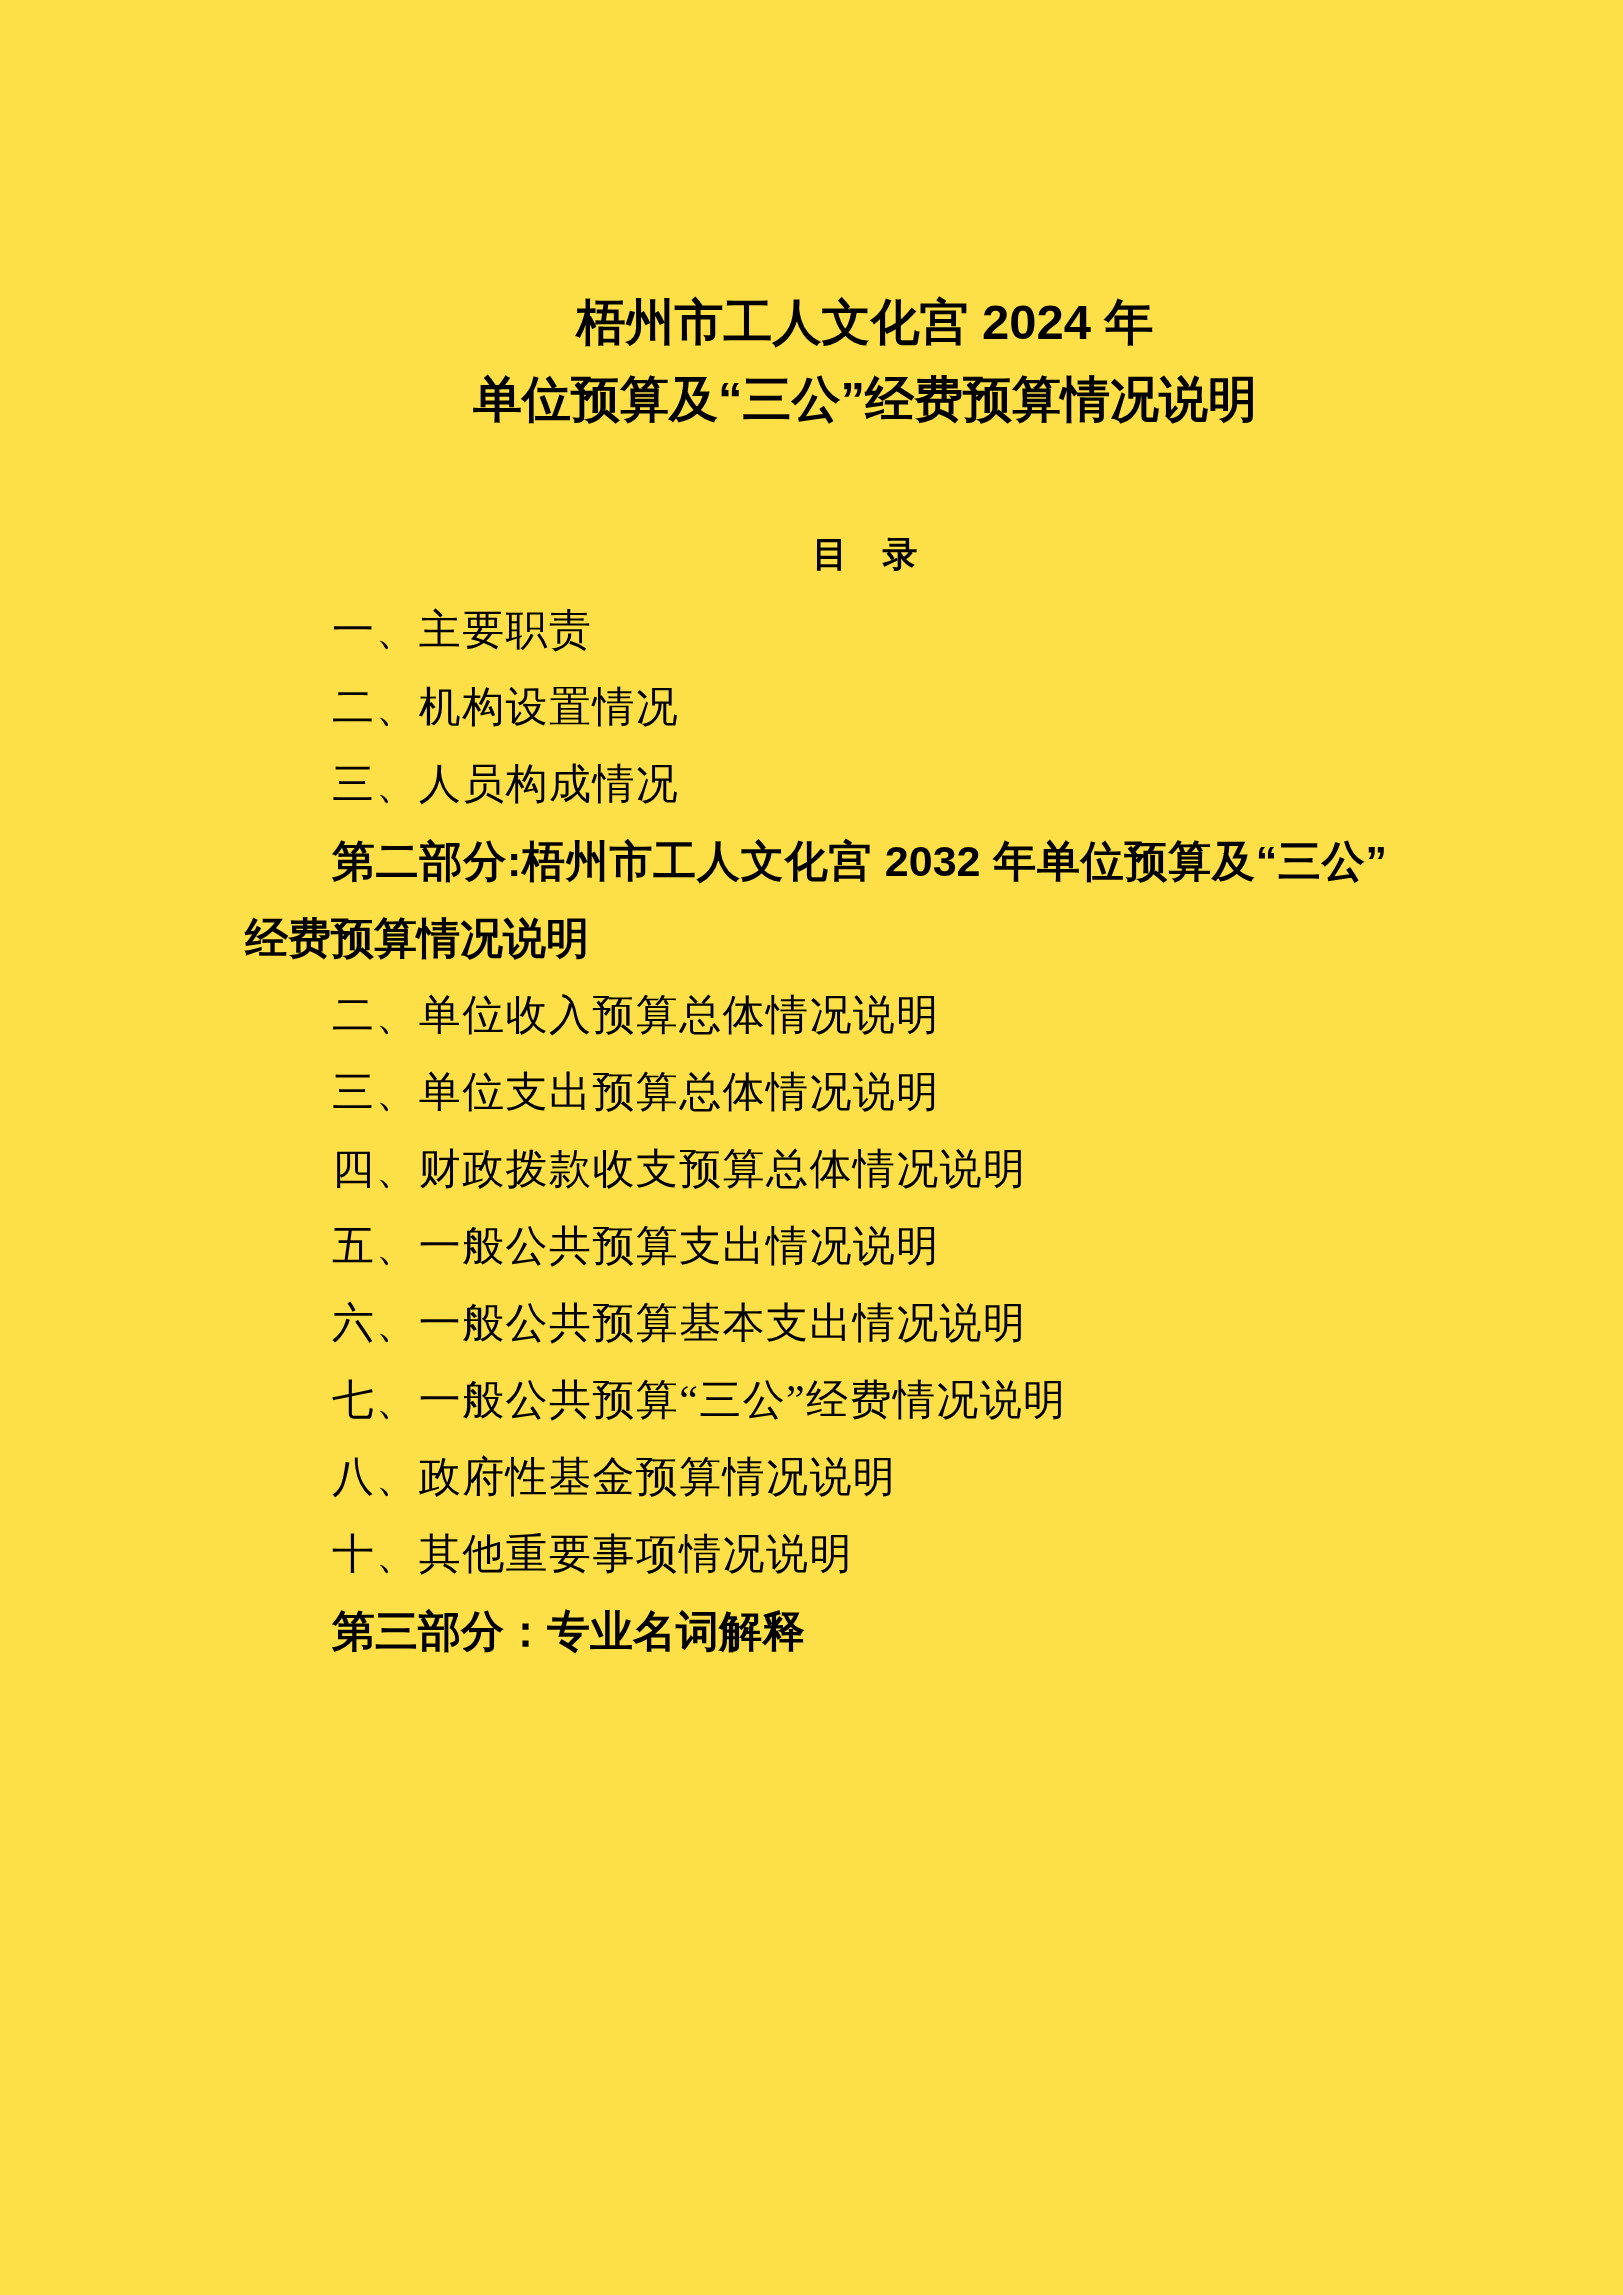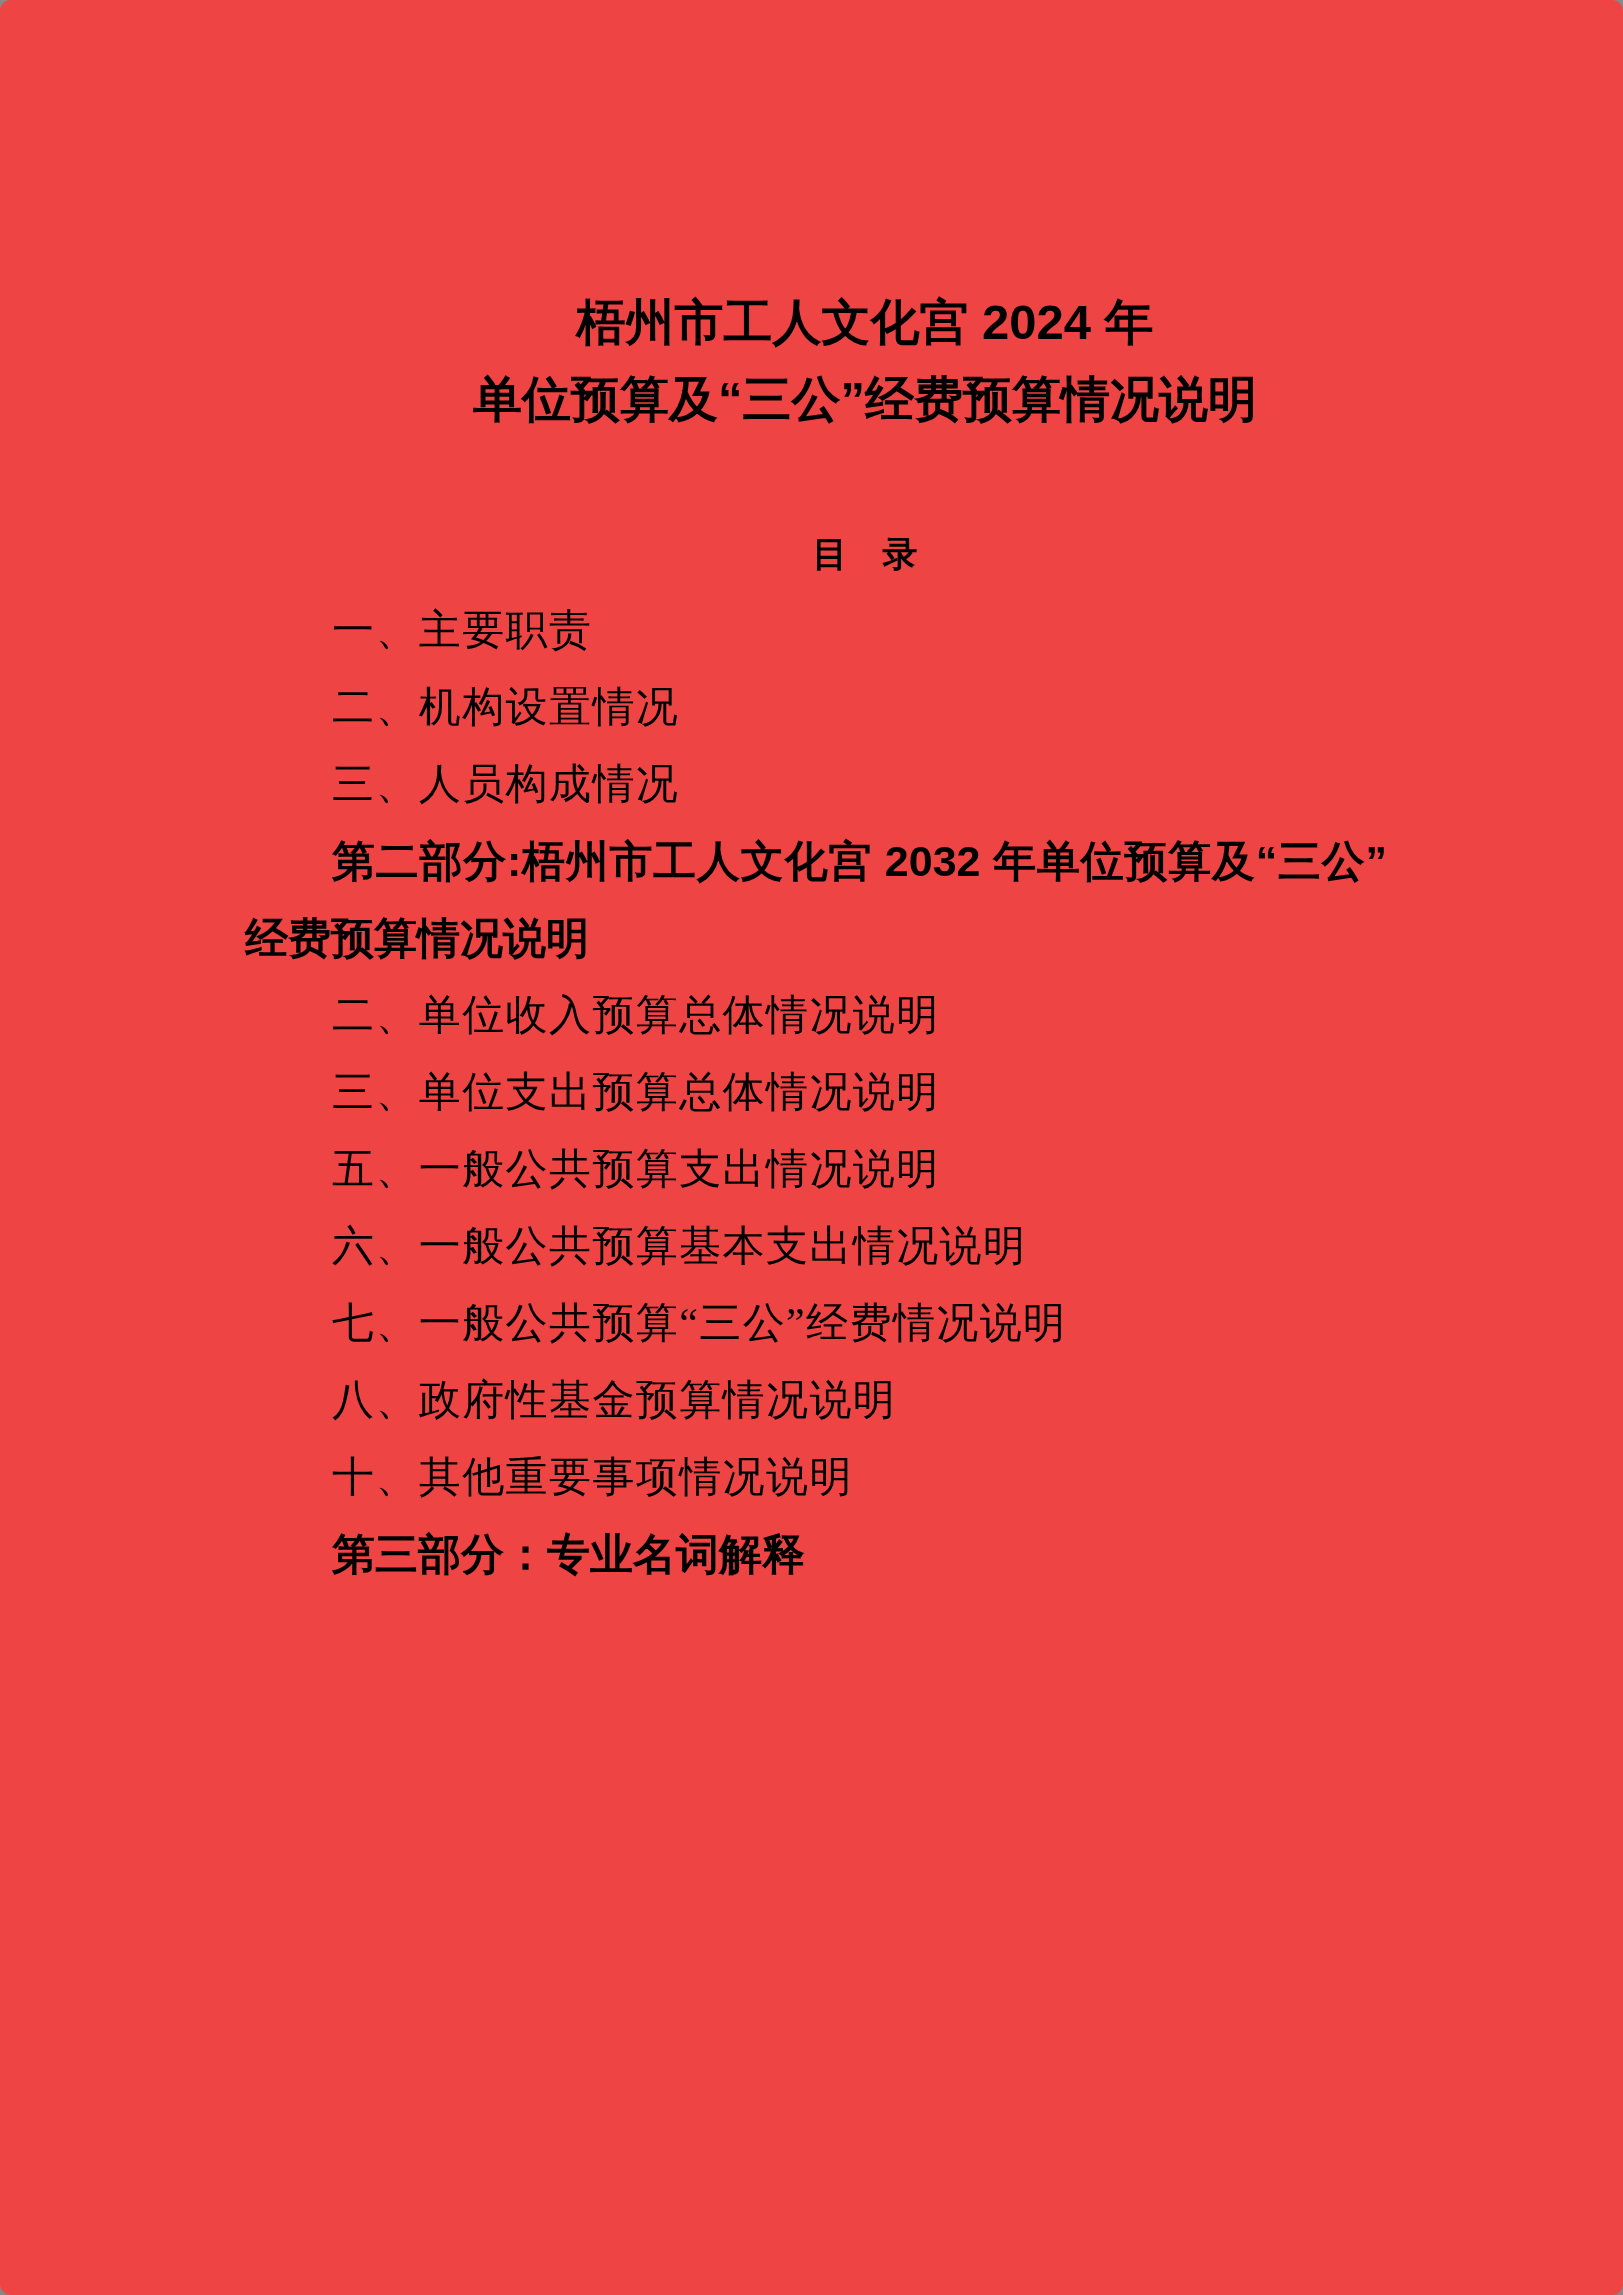--- a/index.html
+++ b/index.html
@@ -1,24 +1,23 @@
 <!DOCTYPE html>
 <html style="font-size:11.2px"><head>
 <meta charset="utf-8">
 <style>
   html, body { margin: 0; padding: 0; background: #888; }
   .page {
     position: relative;
     width: 1623px;
     height: 2295px;
     margin: 0 auto;
-    background: #ef4444;
+    background: #fde047;
     color: #000000;
     overflow: hidden;
-    border-radius: 11px;
   }
   .doc {
     padding: 284px 236px 0 245px; 
   }
   .line { line-height: 77px; white-space: nowrap; }
   .blank-line { height: 77px; }
 
   
   .title-line {
     font-family: "Liberation Sans", sans-serif;
@@ -77,20 +76,21 @@
 
     <div class="line toc-item">一、主要职责</div>
     <div class="line toc-item">二、机构设置情况</div>
     <div class="line toc-item">三、人员构成情况</div>
 
     <div class="line part-heading justified">第二部分:梧州市工人文化宫 2032 年单位预算及“三公”</div>
     <div class="line part-heading continuation">经费预算情况说明</div>
 
     <div class="line toc-item">二、单位收入预算总体情况说明</div>
     <div class="line toc-item">三、单位支出预算总体情况说明</div>
+    <div class="line toc-item">四、财政拨款收支预算总体情况说明</div>
     <div class="line toc-item">五、一般公共预算支出情况说明</div>
     <div class="line toc-item">六、一般公共预算基本支出情况说明</div>
     <div class="line toc-item">七、一般公共预算“三公”经费情况说明</div>
     <div class="line toc-item">八、政府性基金预算情况说明</div>
     <div class="line toc-item">十、其他重要事项情况说明</div>
 
     <div class="line part-heading">第三部分：专业名词解释</div>
 
   </div>
 </div>

